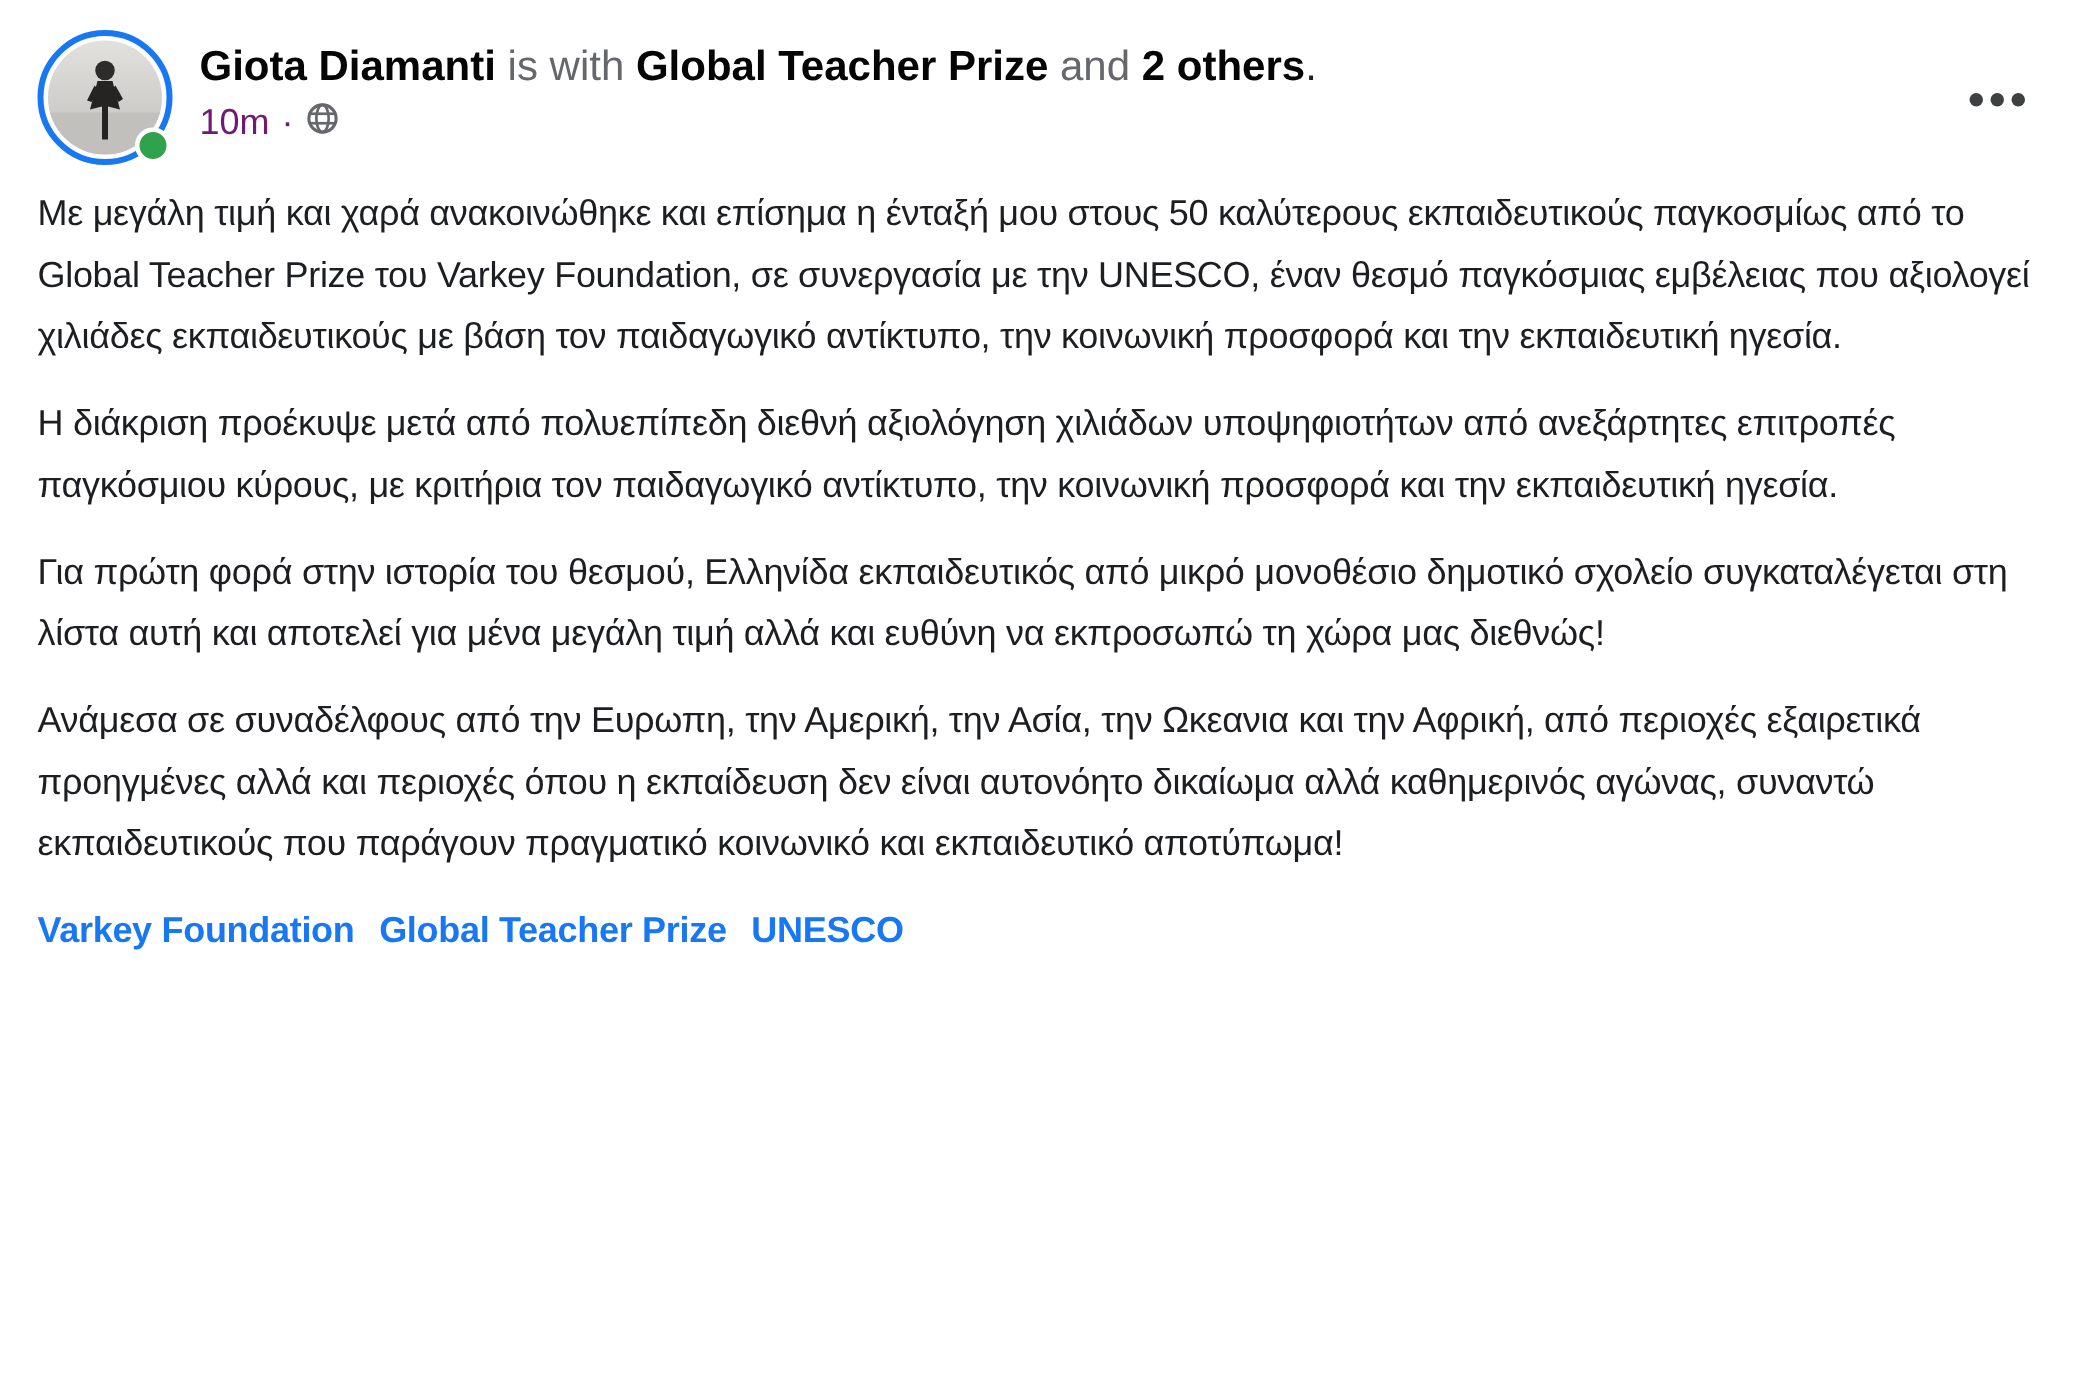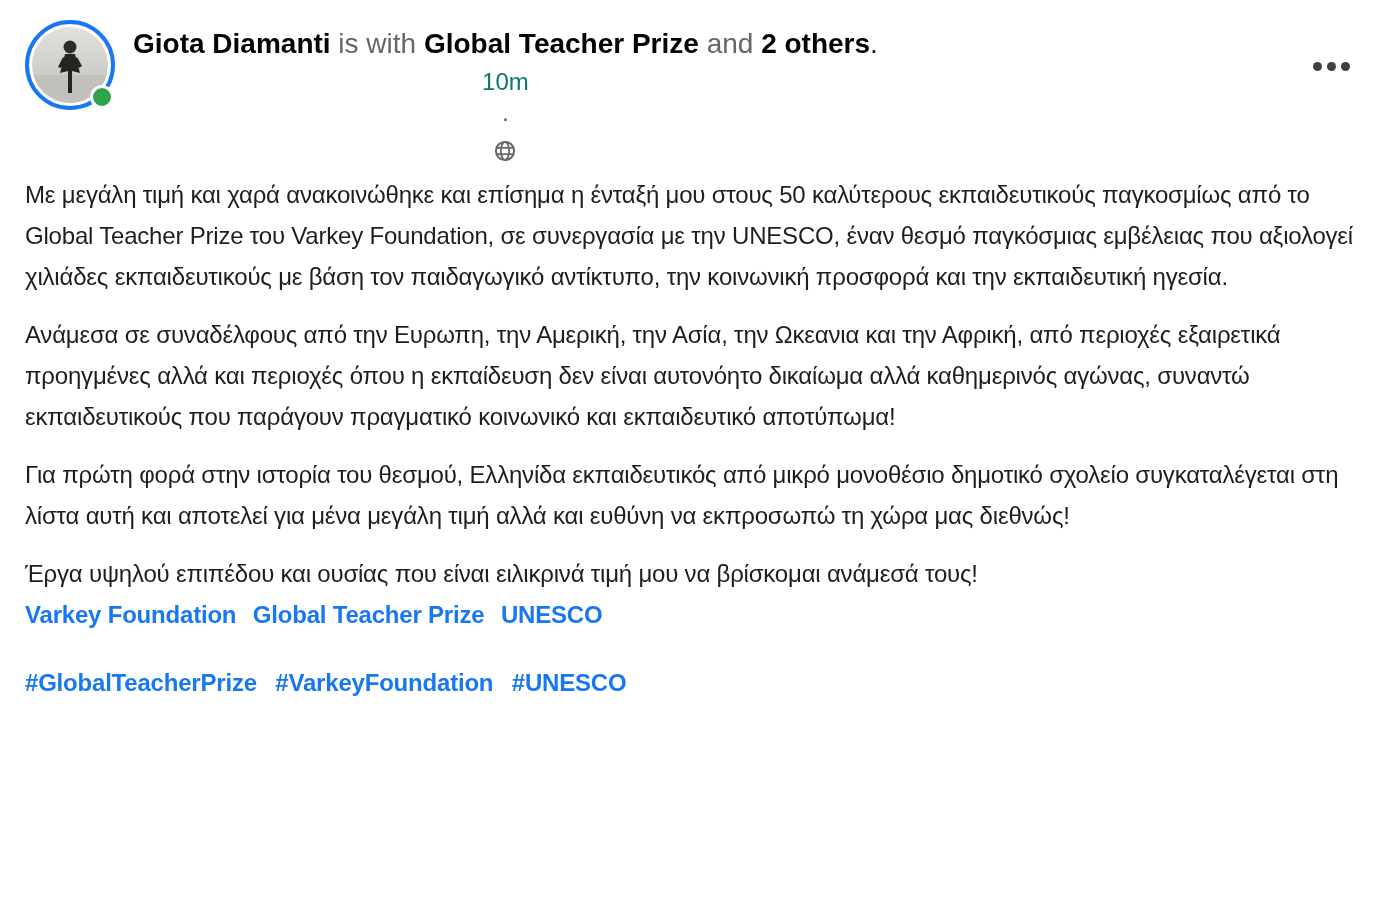--- a/index.html
+++ b/index.html
@@ -57,27 +57,25 @@
   .header-line {
     font-size: 28px;
     line-height: 36px;
     color: #1c1e21;
     white-space: nowrap;
   }
   .header-line .bold { font-weight: 700; color: #050505; cursor: pointer; }
   .header-line .muted { color: #65676b; font-weight: 400; }
   .meta-line {
     display: flex;
-    align-items: center;
     gap: 8px;
     margin-top: 6px;
-    color: #0f766e;
+    color: #701a75;
     font-size: 24px;
     line-height: 28px;
-    flex-direction: column;
   }
   .meta-line .time { cursor: pointer; }
   .globe { display: inline-block; width: 22px; height: 22px; }
 
   .options-btn {
     position: absolute;
     top: 28px; right: 8px;
     width: 52px; height: 36px;
     display: flex; align-items: center; justify-content: center;
     gap: 5px;
@@ -159,32 +157,27 @@
 
     <button class="options-btn" aria-label="Post options">
       <i></i>
       <i></i>
       <i></i>
     </button>
   </div>
 
   <div class="post-body">
     <p>Με μεγάλη τιμή και χαρά ανακοινώθηκε και επίσημα η ένταξή μου στους 50 καλύτερους εκπαιδευτικούς παγκοσμίως από το Global Teacher Prize του Varkey Foundation, σε συνεργασία με την UNESCO, έναν θεσμό παγκόσμιας εμβέλειας που αξιολογεί χιλιάδες εκπαιδευτικούς με βάση τον παιδαγωγικό αντίκτυπο, την κοινωνική προσφορά και την εκπαιδευτική ηγεσία.</p>
+    <p>Η διάκριση προέκυψε μετά από πολυεπίπεδη διεθνή αξιολόγηση χιλιάδων υποψηφιοτήτων από ανεξάρτητες επιτροπές παγκόσμιου κύρους, με κριτήρια τον παιδαγωγικό αντίκτυπο, την κοινωνική προσφορά και την εκπαιδευτική ηγεσία.</p>
+    <p>Για πρώτη φορά στην ιστορία του θεσμού, Ελληνίδα εκπαιδευτικός από μικρό μονοθέσιο δημοτικό σχολείο συγκαταλέγεται στη λίστα αυτή και αποτελεί για μένα μεγάλη τιμή αλλά και ευθύνη να εκπροσωπώ τη χώρα μας διεθνώς!</p>
     <p>Ανάμεσα σε συναδέλφους από την Ευρωπη, την Αμερική, την Ασία, την Ωκεανια και την Αφρική, από περιοχές εξαιρετικά προηγμένες αλλά και περιοχές όπου η εκπαίδευση δεν είναι αυτονόητο δικαίωμα αλλά καθημερινός αγώνας, συναντώ εκπαιδευτικούς που παράγουν πραγματικό κοινωνικό και εκπαιδευτικό αποτύπωμα!</p>
-    <p>Για πρώτη φορά στην ιστορία του θεσμού, Ελληνίδα εκπαιδευτικός από μικρό μονοθέσιο δημοτικό σχολείο συγκαταλέγεται στη λίστα αυτή και αποτελεί για μένα μεγάλη τιμή αλλά και ευθύνη να εκπροσωπώ τη χώρα μας διεθνώς!</p>
 
     <p class="final-block">
-      <span>Έργα υψηλού επιπέδου και ουσίας που είναι ειλικρινά τιμή μου να βρίσκομαι ανάμεσά τους!</span>
       <span class="page-links">
         <a>Varkey Foundation</a>
         <a>Global Teacher Prize</a>
         <a>UNESCO</a>
       </span>
     </p>
 
-    <div class="hashtags">
-      <a>#GlobalTeacherPrize</a>
-      <a>#VarkeyFoundation</a>
-      <a>#UNESCO</a>
-    </div>
   </div>
 
 </div>
 
 </body></html>

